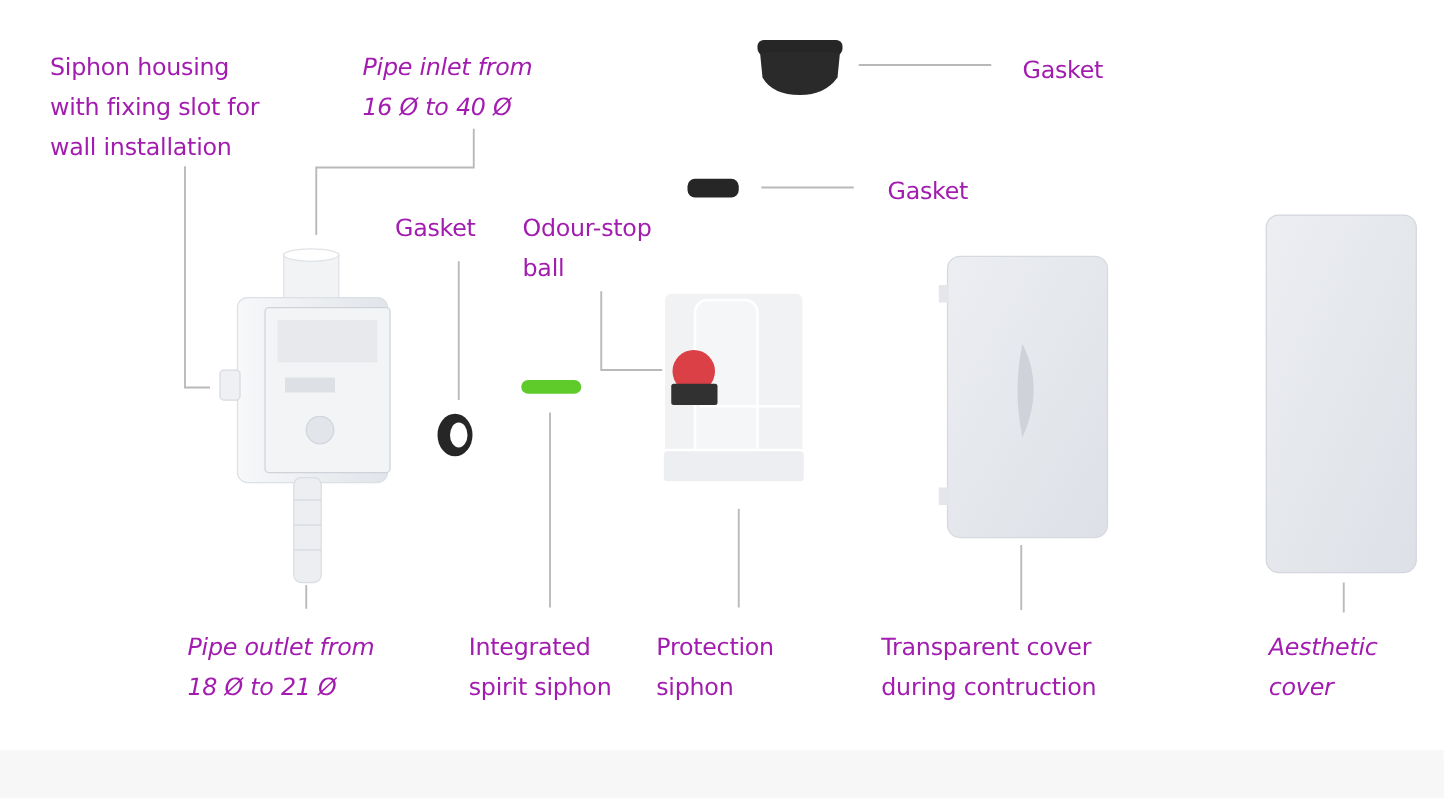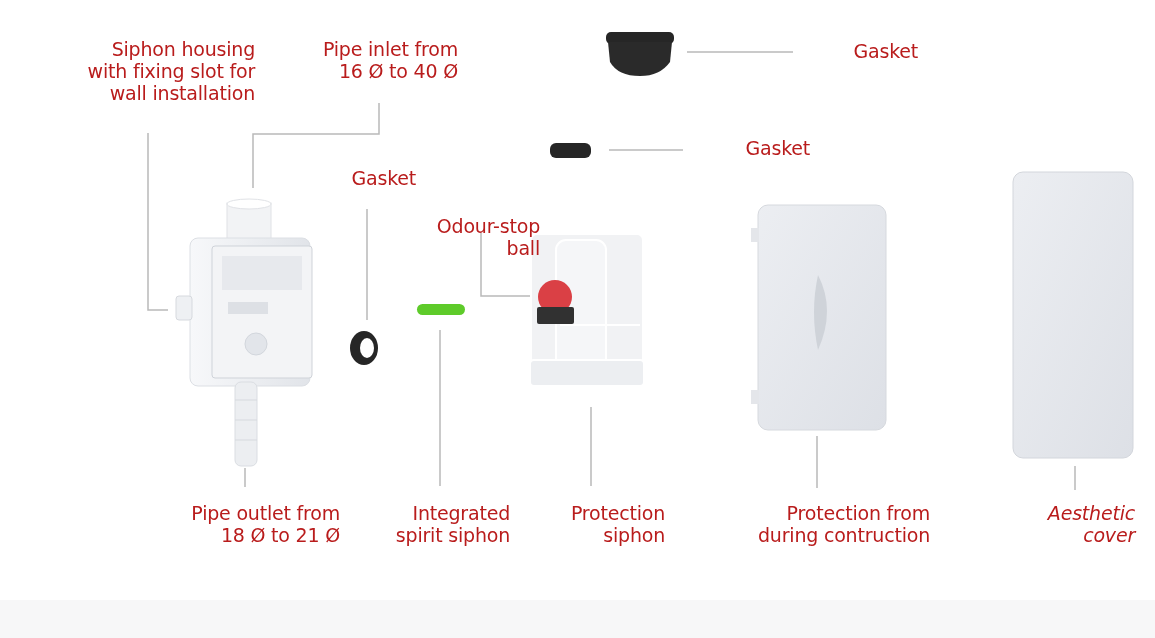--- a/index.html
+++ b/index.html
@@ -1,19 +1,19 @@
 <!DOCTYPE html>
 <html><head>
 <meta charset="utf-8">
 <style>
   html, body { margin:0; padding:0; }
   body { width:1155px; height:638px; background:#ffffff; position:relative; overflow:hidden;
          font-family:"DejaVu Sans","Liberation Sans",sans-serif; color:#2b2b2b; }
   .bottom-band { position:absolute; left:0; top:600px; width:1155px; height:38px; background:#f7f7f8; }
-  .label { position:absolute; font-size:19px; line-height:22px; text-align:right; white-space:pre-line; color:#b91c1c; letter-spacing:-0.2px; }
+  .label { position:absolute; font-size:19px; line-height:32px; text-align:left; white-space:pre-line; color:#a21caf; letter-spacing:-0.2px; }
   svg.art { position:absolute; left:0; top:0; }
   .leader { stroke:#b9b9b9; stroke-width:1.5; fill:none; }
 </style>
 </head>
 <body>
 
 <div class="bottom-band"></div>
 
 <svg class="art" width="1155" height="638" viewBox="0 0 1155 638">
   <defs>
@@ -87,29 +87,29 @@
   </g>
 
   <g>
     <rect x="1013" y="172" width="120" height="286" rx="10" fill="url(#gCover)" stroke="#d3d6dc"></rect>
   </g>
 </svg>
 
 <div class="label" style="left:40px;top:38px;width:215px;">Siphon housing
 with fixing slot for
 wall installation</div>
-<div class="label" style="left:278px;top:38px;width:180px;">Pipe inlet from
+<div class="label" style="left:290px;top:38px;width:180px;font-style:italic;">Pipe inlet from
 16 Ø to 40 Ø</div>
 <div class="label" style="left:818px;top:40px;width:100px;">Gasket</div>
 <div class="label" style="left:710px;top:137px;width:100px;">Gasket</div>
 <div class="label" style="left:316px;top:167px;width:100px;">Gasket</div>
-<div class="label" style="left:400px;top:167px;width:140px;margin-top:48px;">Odour-stop
+<div class="label" style="left:418px;top:167px;width:140px;">Odour-stop
 ball</div>
-<div class="label" style="left:150px;top:502px;width:190px;">Pipe outlet from
+<div class="label" style="left:150px;top:502px;width:190px;font-style:italic;">Pipe outlet from
 18 Ø to 21 Ø</div>
 <div class="label" style="left:375px;top:502px;width:135px;">Integrated
 spirit siphon</div>
 <div class="label" style="left:525px;top:502px;width:140px;">Protection
 siphon</div>
-<div class="label" style="left:705px;top:502px;width:225px;">Protection from
+<div class="label" style="left:705px;top:502px;width:225px;">Transparent cover
 during contruction</div>
 <div class="label" style="left:1015px;top:502px;width:120px;font-style:italic;">Aesthetic
 cover</div>
 
 </body></html>

